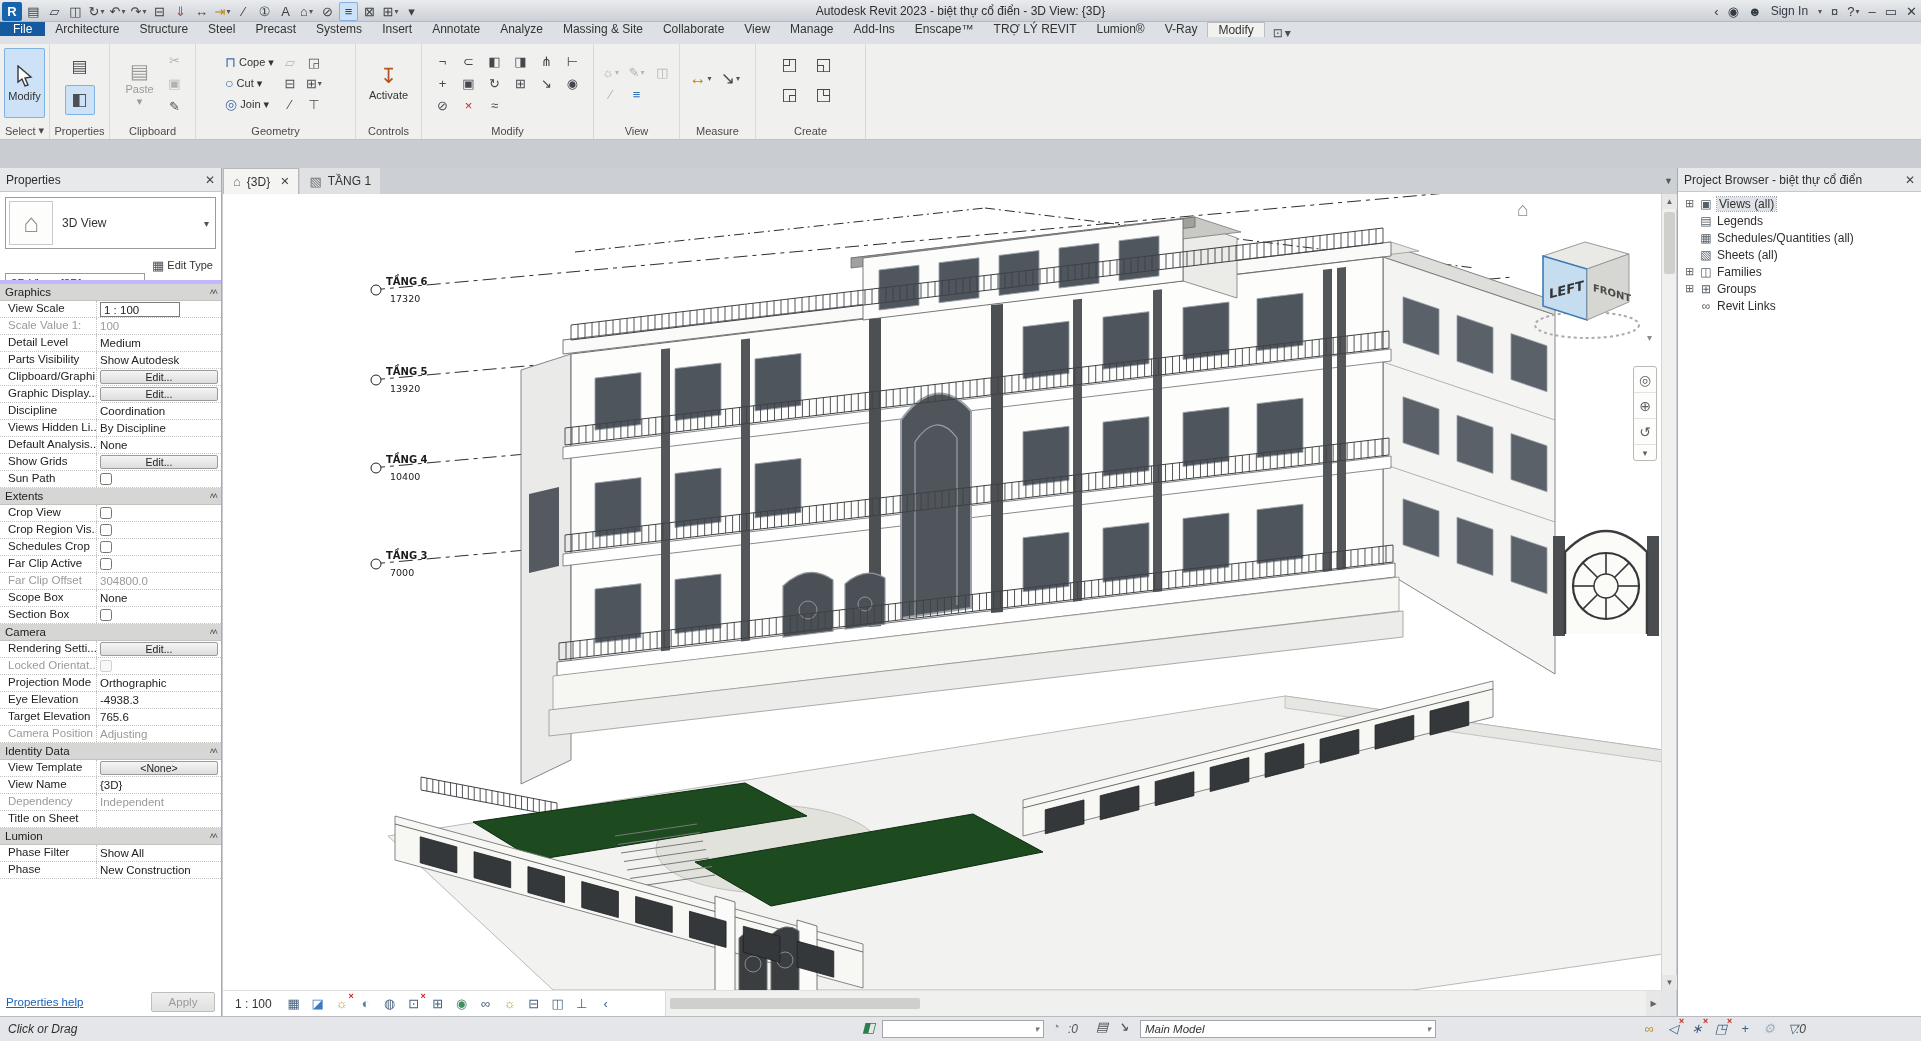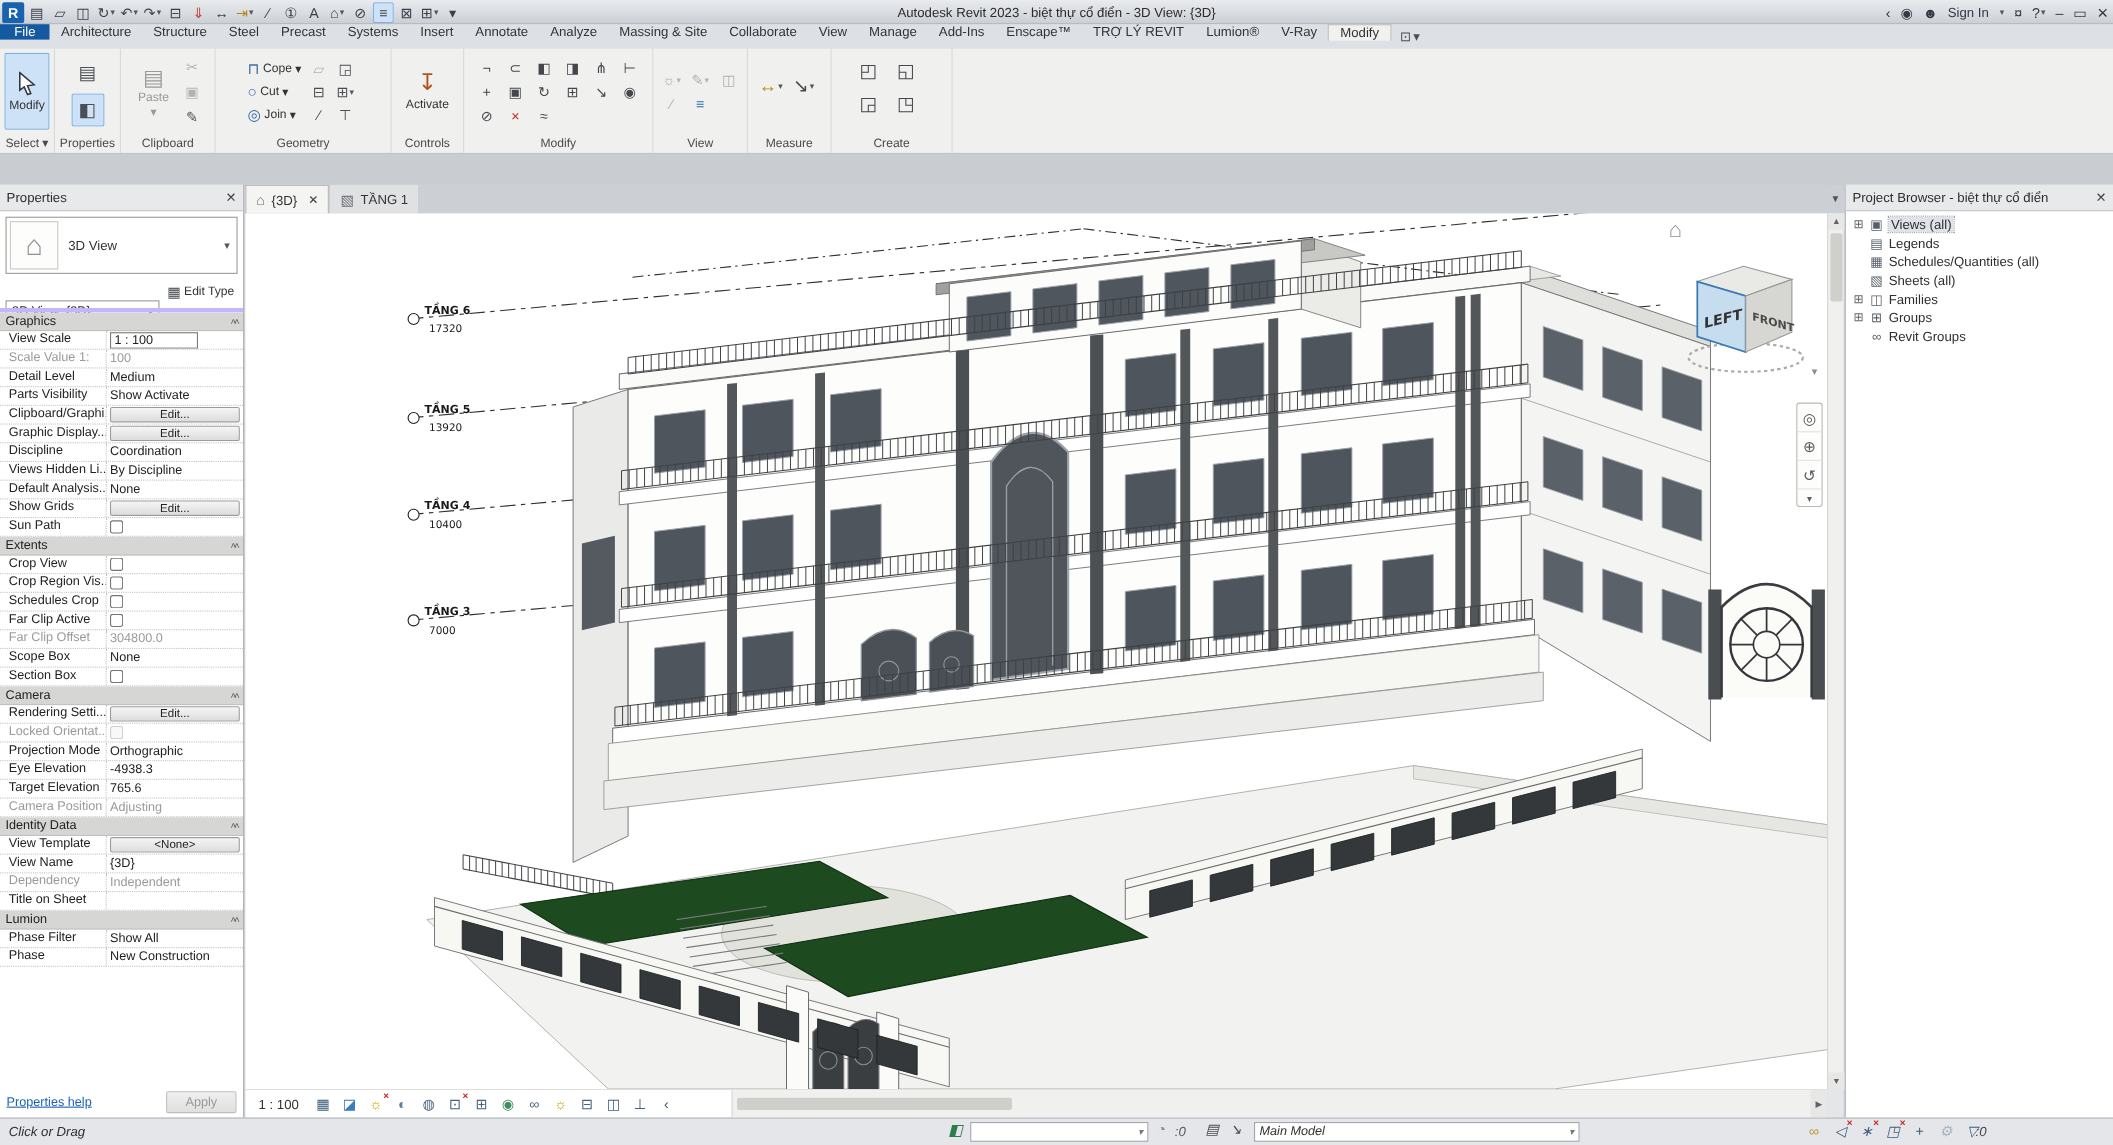--- a/index.html
+++ b/index.html
@@ -538,21 +538,21 @@
         <div class="prow">
           <div class="plab gray">Scale Value    1:</div>
           <div class="pval gray">100</div>
         </div>
         <div class="prow">
           <div class="plab">Detail Level</div>
           <div class="pval">Medium</div>
         </div>
         <div class="prow">
           <div class="plab">Parts Visibility</div>
-          <div class="pval">Show Activate</div>
+          <div class="pval">Show Autodesk</div>
         </div>
         <div class="prow">
           <div class="plab">Clipboard/Graphi...</div>
           <div class="pval">
             <button class="pbtn">Edit...</button>
           </div>
         </div>
         <div class="prow">
           <div class="plab">Graphic Display...</div>
           <div class="pval">
@@ -1491,21 +1491,21 @@
           <span class="bl">Families</span>
         </div>
         <div class="btree-row">
           <span class="bx">⊞</span>
           <span class="bi">⊞</span>
           <span class="bl">Groups</span>
         </div>
         <div class="btree-row">
           <span class="bx"></span>
           <span class="bi">∞</span>
-          <span class="bl">Revit Groups</span>
+          <span class="bl">Revit Links</span>
         </div>
       </div>
   </div>
 
   <div id="statusbar">
     <div id="status-msg">Click or Drag</div>
     <span id="ws-icon" class="icn">
         <span class="g">◧</span>
       </span>
     <div id="ws-select" class="sb-select">

